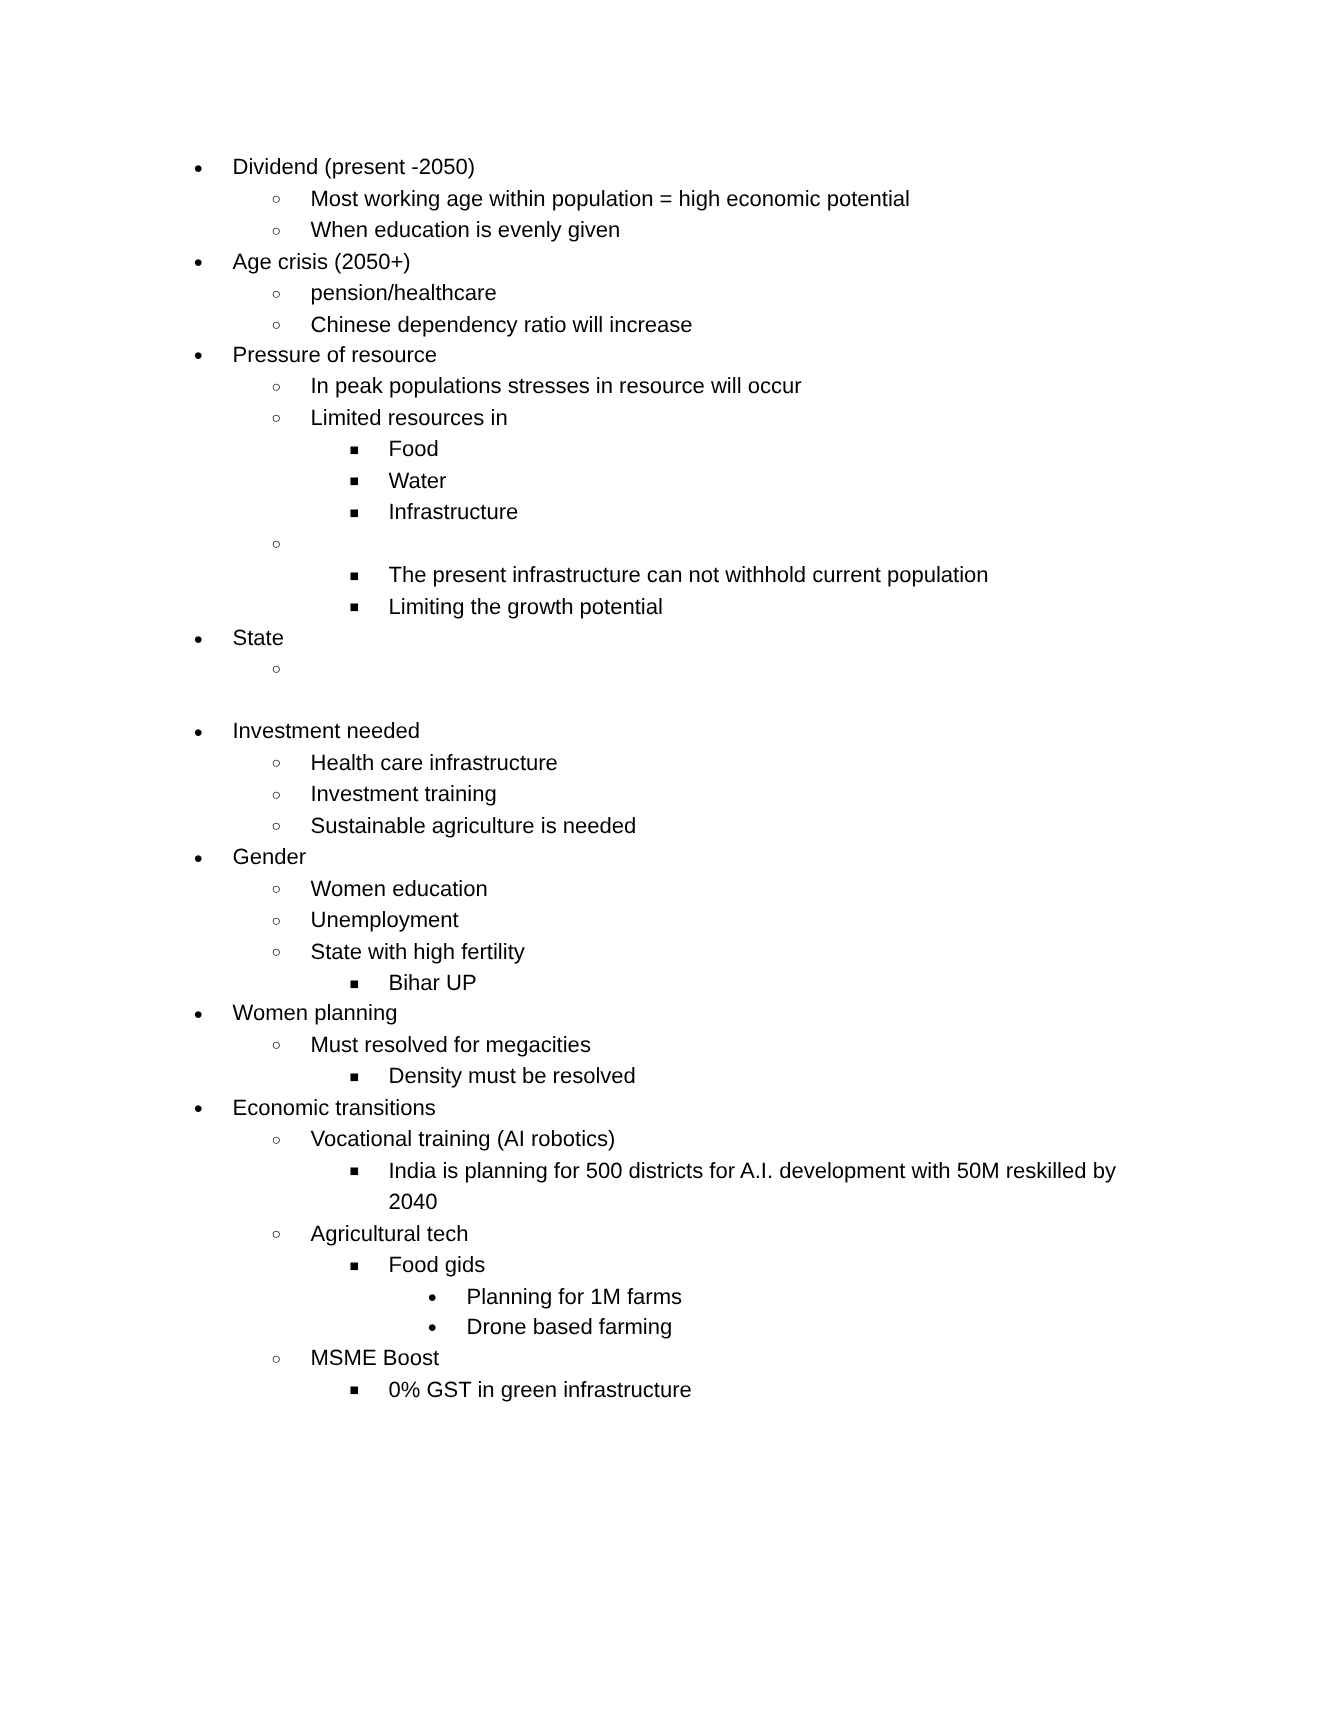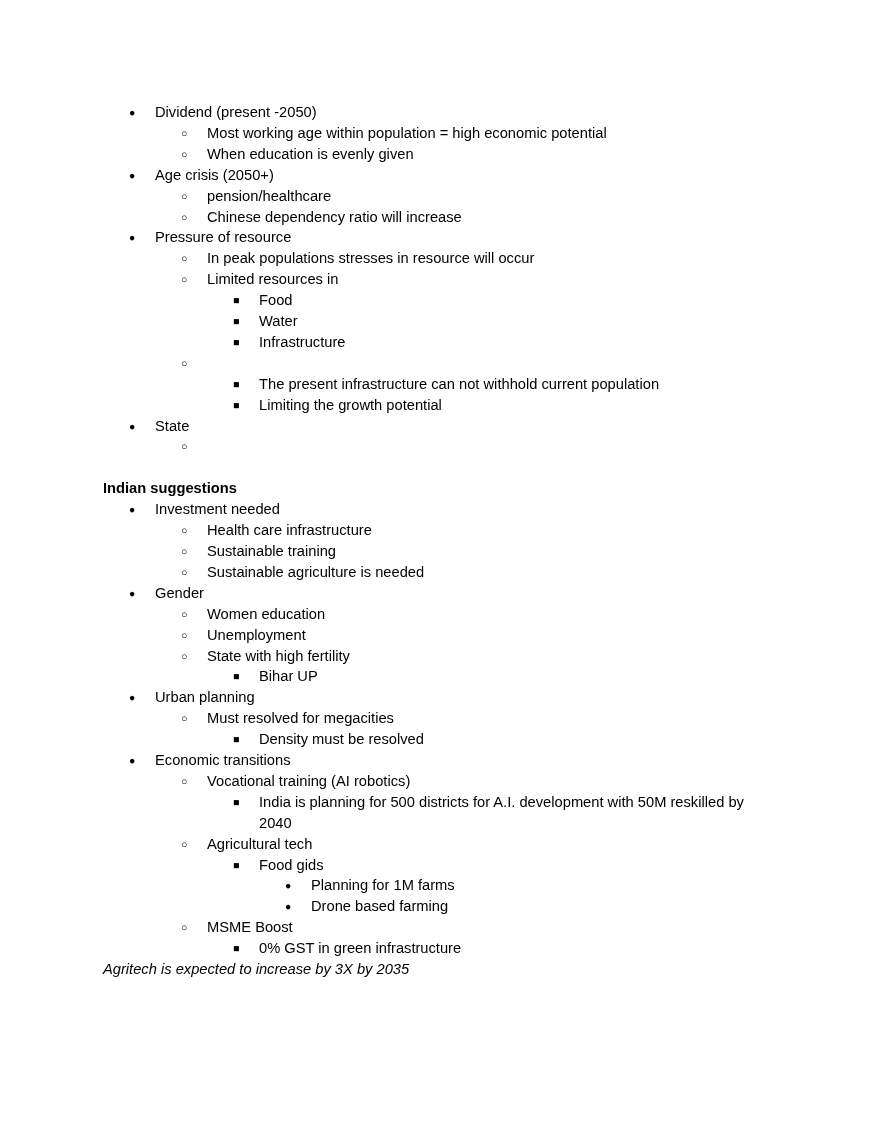--- a/index.html
+++ b/index.html
@@ -68,36 +68,34 @@
     <div class="line lvl2"><span class="marker">○</span><span class="txt">Limited resources in</span></div>
     <div class="line lvl3"><span class="marker">■</span><span class="txt">Food</span></div>
     <div class="line lvl3"><span class="marker">■</span><span class="txt">Water</span></div>
     <div class="line lvl3"><span class="marker">■</span><span class="txt">Infrastructure</span></div>
     <div class="line lvl2"><span class="marker">○</span></div>
     <div class="line lvl3"><span class="marker">■</span><span class="txt">The present infrastructure can not withhold current population</span></div>
     <div class="line lvl3"><span class="marker">■</span><span class="txt">Limiting the growth potential</span></div>
     <div class="line lvl1"><span class="marker">●</span><span class="txt">State</span></div>
     <div class="line lvl2"><span class="marker">○</span></div>
     <div class="line spacer"></div>
-    <div class="line heading">Indian suggestions</div>
     <div class="line lvl1"><span class="marker">●</span><span class="txt">Investment needed</span></div>
     <div class="line lvl2"><span class="marker">○</span><span class="txt">Health care infrastructure</span></div>
-    <div class="line lvl2"><span class="marker">○</span><span class="txt">Sustainable training</span></div>
+    <div class="line lvl2"><span class="marker">○</span><span class="txt">Investment training</span></div>
     <div class="line lvl2"><span class="marker">○</span><span class="txt">Sustainable agriculture is needed</span></div>
     <div class="line lvl1"><span class="marker">●</span><span class="txt">Gender</span></div>
     <div class="line lvl2"><span class="marker">○</span><span class="txt">Women education</span></div>
     <div class="line lvl2"><span class="marker">○</span><span class="txt">Unemployment</span></div>
     <div class="line lvl2"><span class="marker">○</span><span class="txt">State with high fertility</span></div>
     <div class="line lvl3"><span class="marker">■</span><span class="txt">Bihar UP</span></div>
-    <div class="line lvl1"><span class="marker">●</span><span class="txt">Urban planning</span></div>
+    <div class="line lvl1"><span class="marker">●</span><span class="txt">Women planning</span></div>
     <div class="line lvl2"><span class="marker">○</span><span class="txt">Must resolved for megacities</span></div>
     <div class="line lvl3"><span class="marker">■</span><span class="txt">Density must be resolved</span></div>
     <div class="line lvl1"><span class="marker">●</span><span class="txt">Economic transitions</span></div>
     <div class="line lvl2"><span class="marker">○</span><span class="txt">Vocational training (AI robotics)</span></div>
     <div class="line lvl3"><span class="marker">■</span><span class="txt">India is planning for 500 districts for A.I. development with 50M reskilled by 2040</span></div>
     <div class="line lvl2"><span class="marker">○</span><span class="txt">Agricultural tech</span></div>
     <div class="line lvl3"><span class="marker">■</span><span class="txt">Food gids</span></div>
     <div class="line lvl4"><span class="marker">●</span><span class="txt">Planning for 1M farms</span></div>
     <div class="line lvl4"><span class="marker">●</span><span class="txt">Drone based farming</span></div>
     <div class="line lvl2"><span class="marker">○</span><span class="txt">MSME Boost</span></div>
     <div class="line lvl3"><span class="marker">■</span><span class="txt">0% GST in green infrastructure</span></div>
-    <div class="line footnote">Agritech is expected to increase by 3X by 2035</div>
   </div>
 
 </body></html>

